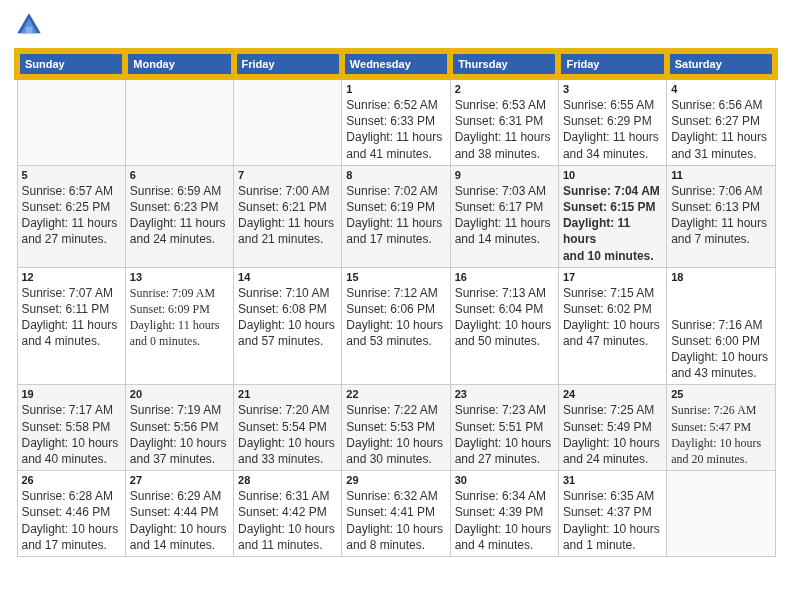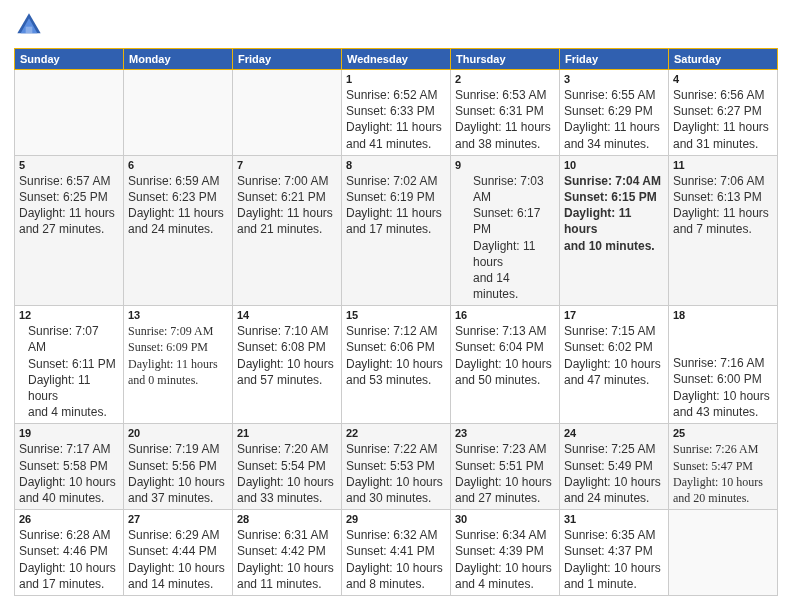--- a/index.html
+++ b/index.html
@@ -58,21 +58,21 @@
       border-collapse: collapse;
       table-layout: fixed;
     }
     thead tr th {
       background: #3060b0;
       color: #fff;
       font-size: 11px;
       font-weight: bold;
       padding: 4px 5px;
       text-align: left;
-      border: 1px solid #eab308;
+      border: 6px solid #eab308;
     }
     tbody tr td {
       border: 1px solid #ccc;
       vertical-align: top;
       padding: 3px 4px;
       font-size: 8.5px;
       color: #222;
       height: 80px;
       background: #fff;
     }
@@ -190,21 +190,21 @@
           </td>
           <td>
             <span class="day-num">8</span>
             <div class="day-info" style="white-space: pre-line;">Sunrise: 7:02 AM
 Sunset: 6:19 PM
 Daylight: 11 hours
 and 17 minutes.</div>
           </td>
           <td>
             <span class="day-num">9</span>
-            <div class="day-info" style="white-space: pre-line; margin-left: 18px;">Sunrise: 7:03 AM
+            <div class="day-info" style="white-space: pre-line;">Sunrise: 7:03 AM
 Sunset: 6:17 PM
 Daylight: 11 hours
 and 14 minutes.</div>
           </td>
           <td>
             <span class="day-num">10</span>
             <div class="day-info" style="white-space: pre-line; font-weight: bold;">Sunrise: 7:04 AM
 Sunset: 6:15 PM
 Daylight: 11 hours
 and 10 minutes.</div>
@@ -213,21 +213,21 @@
             <span class="day-num">11</span>
             <div class="day-info" style="white-space: pre-line;">Sunrise: 7:06 AM
 Sunset: 6:13 PM
 Daylight: 11 hours
 and 7 minutes.</div>
           </td>
         </tr>
         <tr>
           <td>
             <span class="day-num">12</span>
-            <div class="day-info" style="white-space: pre-line; margin-left: 9px;">Sunrise: 7:07 AM
+            <div class="day-info" style="white-space: pre-line;">Sunrise: 7:07 AM
 Sunset: 6:11 PM
 Daylight: 11 hours
 and 4 minutes.</div>
           </td>
           <td>
             <span class="day-num">13</span>
             <div class="day-info" style="white-space: pre-line; font-family: Liberation Serif, serif;">Sunrise: 7:09 AM
 Sunset: 6:09 PM
 Daylight: 11 hours
 and 0 minutes.</div>

